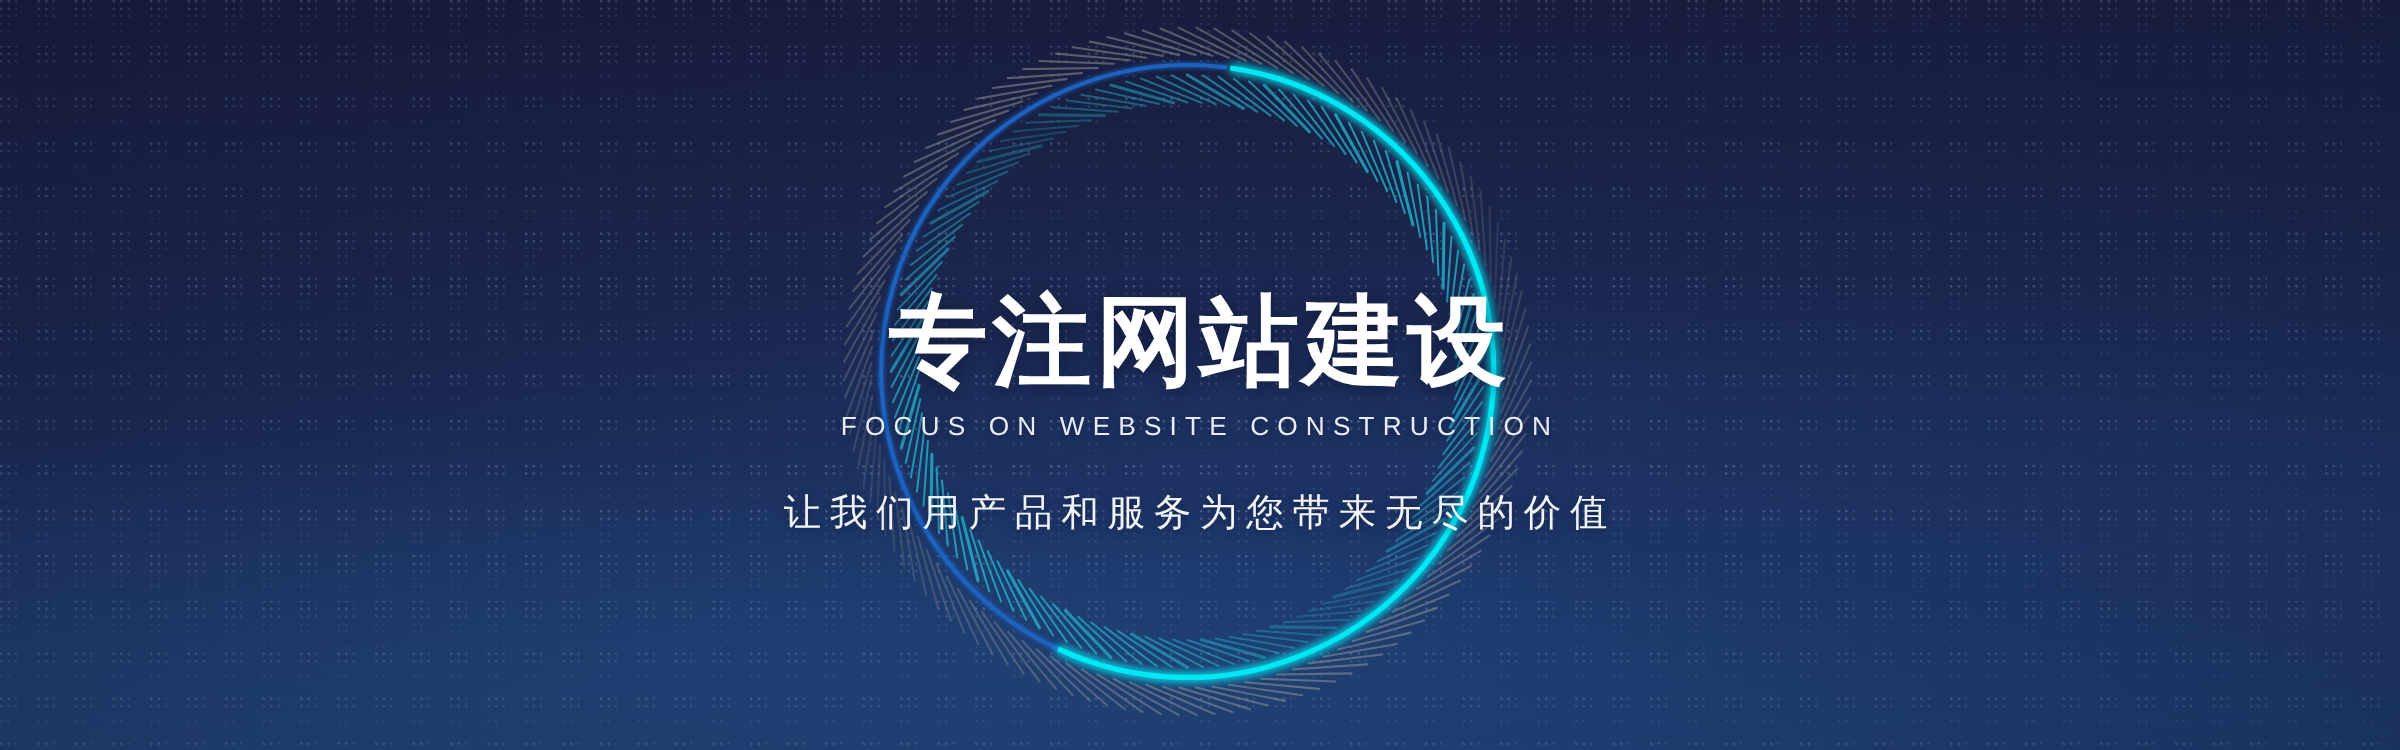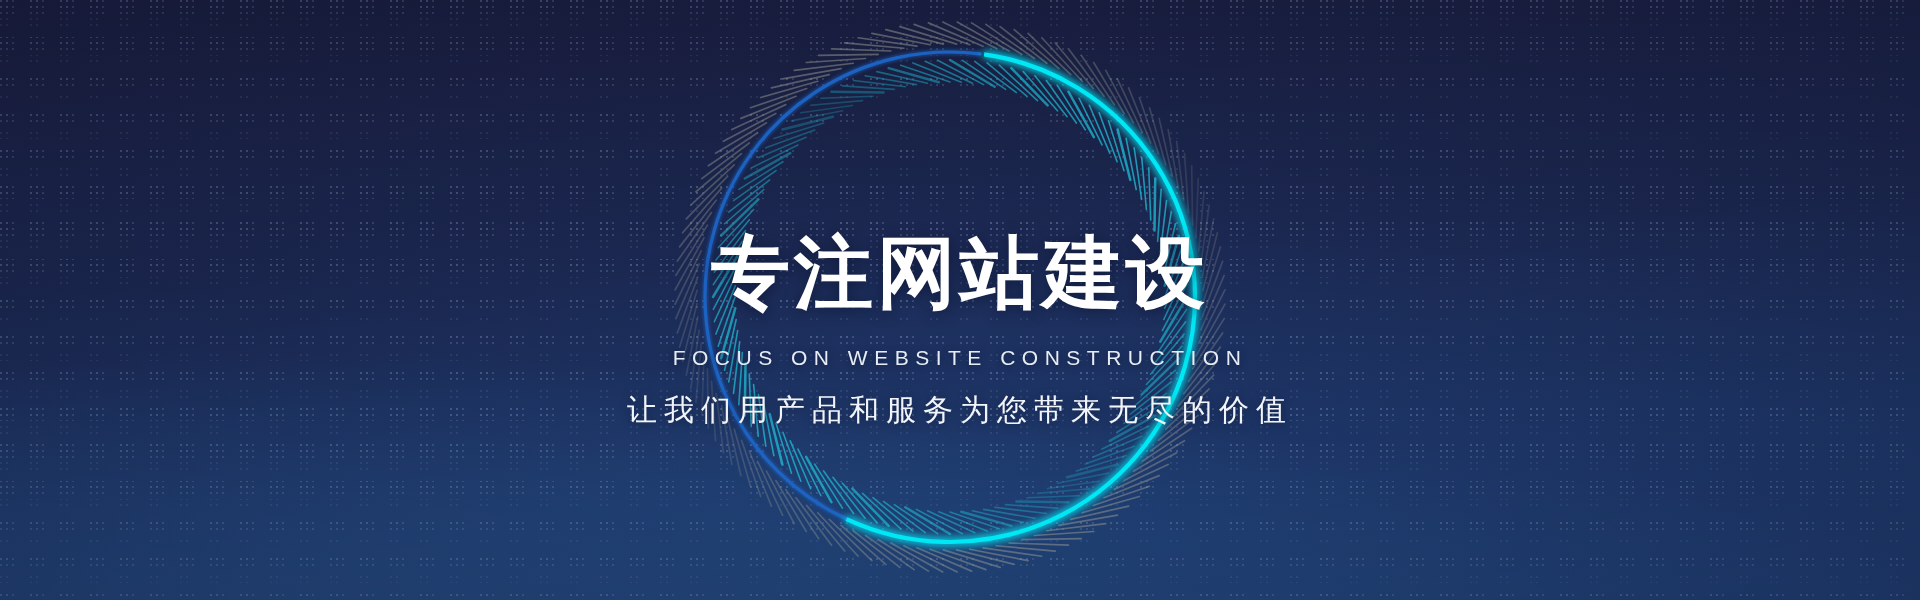--- a/index.html
+++ b/index.html
@@ -93,21 +93,21 @@
     padding: 0;
     font-size: 79px;
     line-height: 1.0;
     font-weight: 700;
     color: #ffffff;
     letter-spacing: 4px;
     text-shadow: 0 2px 14px rgba(8,14,40,0.55);
     font-family: "DejaVu Sans", "Liberation Sans", sans-serif;
   }
   .subline {
-    margin: 16px;
+    margin: 0;
     font-size: 21px;
     font-weight: 400;
     color: #e7ecf6;
     letter-spacing: 6.5px;
     text-shadow: 0 1px 6px rgba(8,14,40,0.5);
   }
   .tagline {
     margin: 12px;
     font-size: 30px;
     font-weight: 400;

